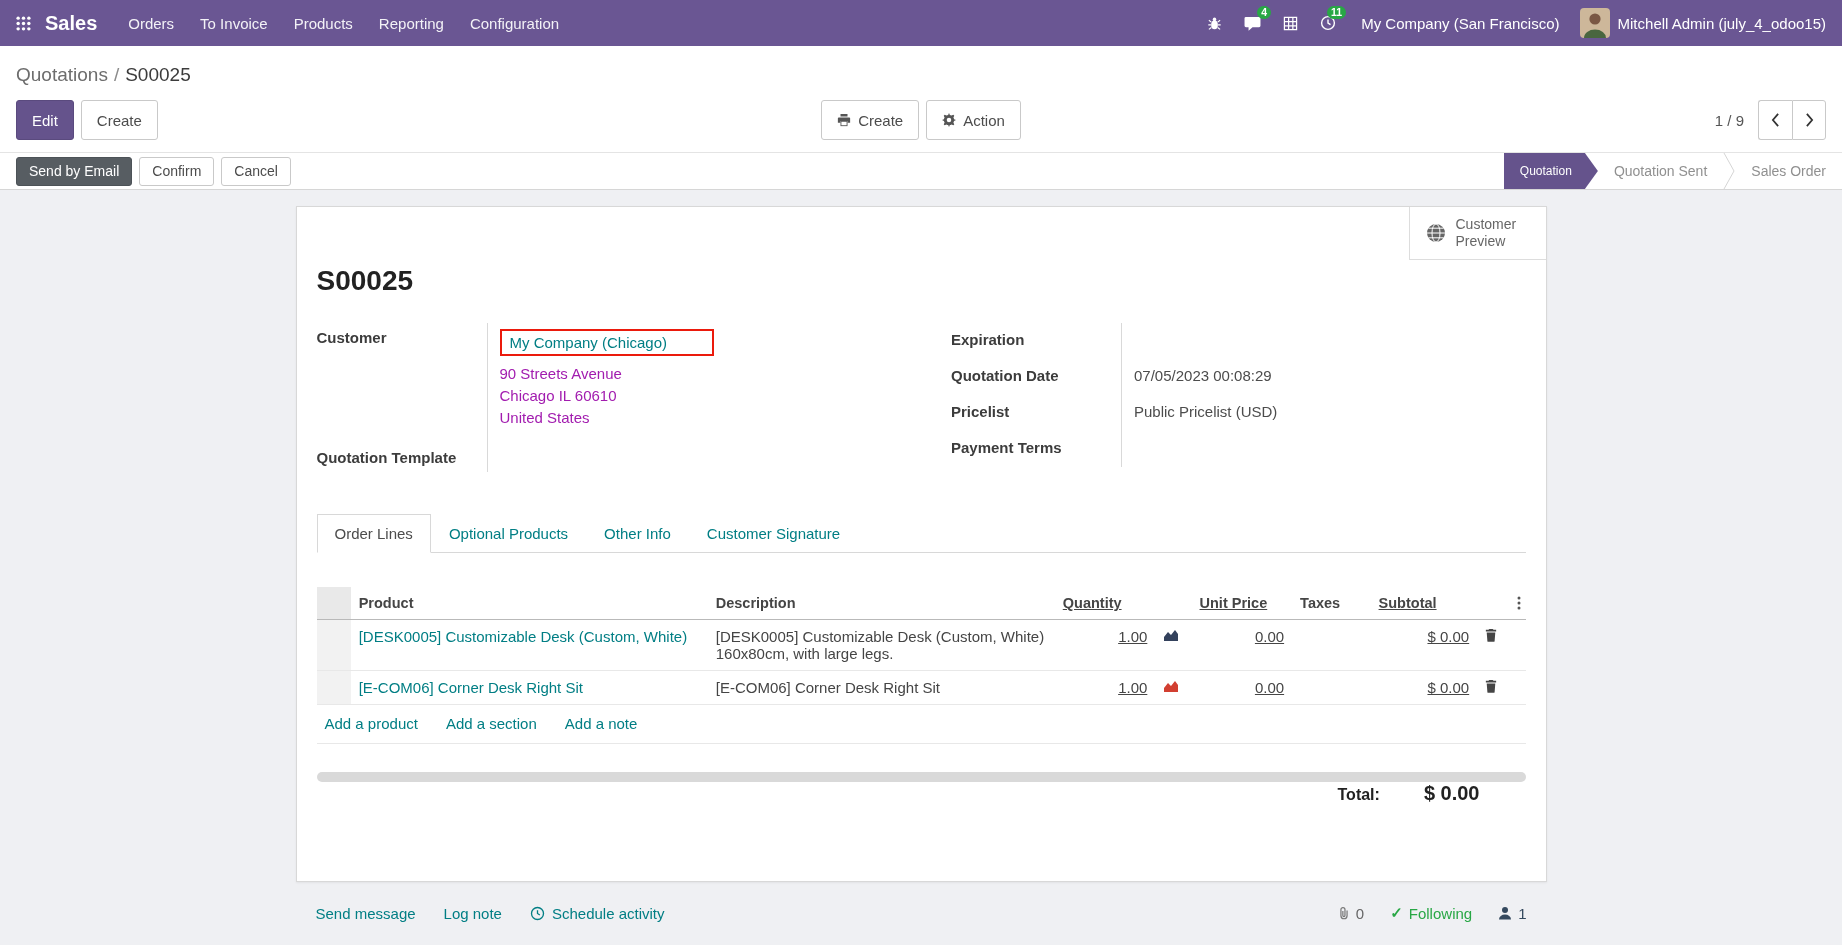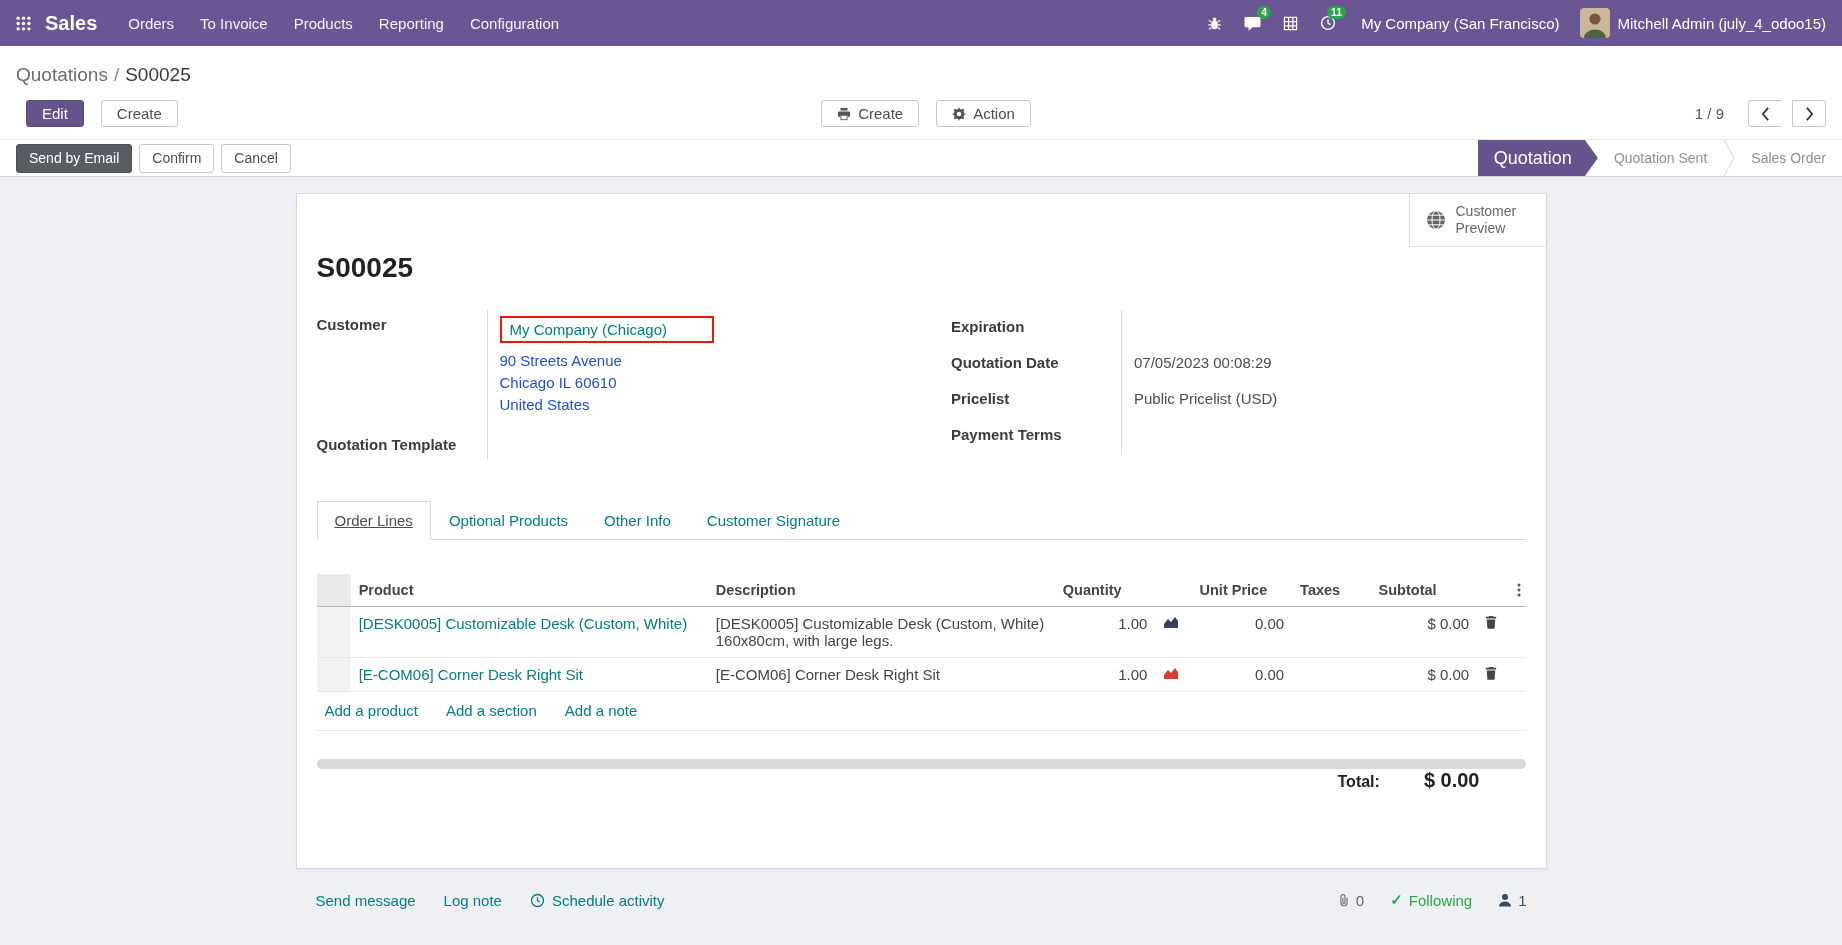--- a/index.html
+++ b/index.html
@@ -37,44 +37,44 @@
   .breadcrumb { padding: 16px 16px 2px; font-size: 19px; line-height: 26px; }
   .breadcrumb a { color: #6d6d6d; }
   .breadcrumb .sep { color: #8a8a8a; padding: 0 6px; }
   .breadcrumb .current { color: #3c3c3c; }
   .cp-row { display: flex; align-items: center; padding: 10px 16px 12px; position: relative; }
   .cp-left { display: flex; gap: 7px; }
   .cp-center { position: absolute; left: 0; right: 0; display: flex; justify-content: center; gap: 7px; pointer-events: none; }
   .cp-center .btn { pointer-events: auto; }
   .cp-right { margin-left: auto; display: flex; align-items: center; gap: 14px; }
   .btn {
-    height: 27px; padding: 0 15px; font-size: 15px; border-radius: 3px;
+    height: 40px; padding: 0 15px; font-size: 15px; border-radius: 3px;
     border: 1px solid #c9c9c9; background: #fff; color: #4c4c4c; cursor: pointer;
-    display: inline-flex; align-items: center; gap: 7px; font-family: inherit; margin-left: 10px;
+    display: inline-flex; align-items: center; gap: 7px; font-family: inherit;
   }
   .btn-primary { background: #65538c; border-color: #5a4a7e; color: #fff; }
   .pager-value { font-size: 15px; color: #555; cursor: pointer; }
   .pager-btns { display: flex; }
   .pager-btns .btn { width: 34px; padding: 0; justify-content: center; border-radius: 0; }
   .pager-btns .btn:first-child { border-radius: 3px 0 0 3px; border-right: none; }
   .pager-btns .btn:last-child { border-radius: 0 3px 3px 0; }
 
   
   .statusbar {
     background: #fff; border-top: 1px solid #e4e4e4; border-bottom: 1px solid #d6d6d6;
     height: 38px; display: flex; align-items: center; justify-content: space-between;
     padding-left: 16px;
   }
   .sb-left { display: flex; gap: 7px; }
   .sb-btn { height: 29px; padding: 0 12px; font-size: 14px; border-radius: 3px; border: 1px solid #c9c9c9; background: #fff; color: #4c4c4c; cursor: pointer; font-family: inherit; }
   .sb-btn-dark { background: #575d62; border-color: #4c5257; color: #fff; }
   .sb-states { display: flex; align-items: stretch; height: 36px; }
   .sb-arrow {
     display: flex; align-items: center; color: #fff; background: #65538c;
-    padding: 0 26px 0 16px; font-size: 18px; cursor: pointer;
+    padding: 0 26px 0 16px; font-size: 12px; cursor: pointer;
     clip-path: polygon(0 0, calc(100% - 13px) 0, 100% 50%, calc(100% - 13px) 100%, 0 100%);
   }
   .sb-state { display: flex; align-items: center; color: #909090; padding: 0 16px; font-size: 14px; cursor: pointer; }
   .sb-chev { display: flex; align-items: center; color: #d5d5d5; }
 
   
   .content { padding-bottom: 24px; }
   .sheet {
     width: 1251px; min-height: 676px; margin: 16px auto 0; background: #fff;
     border: 1px solid #d8d8d8; box-shadow: 0 1px 2px rgba(0,0,0,.06);
@@ -91,34 +91,34 @@
 
   .groups { display: grid; grid-template-columns: 1fr 1fr; column-gap: 60px; margin-top: 26px; }
   .group { display: grid; grid-template-columns: 170px 1fr; align-content: start; }
   .g-label { font-weight: bold; color: #3c3c3c; padding: 6px 10px 6px 0; }
   .g-value { border-left: 1px solid #d9d9d9; padding: 6px 0 6px 12px; color: #4c4c4c; min-height: 33px; }
   .rg .g-label, .rg .g-value { height: 36px; padding-top: 8px; }
   .customer-box {
     display: inline-block; border: 2px solid #eb1a0c; padding: 3px 8px; min-width: 214px;
   }
   .customer-box a { color: #017e84; }
-  .address { margin-top: 7px; line-height: 22px; color: #1d4ed8; }
+  .address { margin-top: 7px; line-height: 22px; color: #a21caf; }
   .tmpl-label { padding-top: 14px; }
 
   
   .notebook { margin-top: 42px; }
   .tabs { display: flex; border-bottom: 1px solid #d8d8d8; }
   .tab { padding: 10px 17px; color: #017e84; cursor: pointer; border: 1px solid transparent; margin-bottom: -1px; font-size: 15px; }
-  .tab.active { background: #fff; color: #4c4c4c; border-color: #d8d8d8 #d8d8d8 #fff; text-decoration: underline; }
+  .tab.active { background: #fff; color: #4c4c4c; border-color: #d8d8d8 #d8d8d8 #fff; }
 
   table.olines { width: 100%; border-collapse: collapse; table-layout: fixed; margin-top: 34px; }
   table.olines th { font-weight: bold; color: #454545; text-align: left; padding: 8px 8px; border-bottom: 1px solid #b9b9b9; font-size: 14.5px; }
   table.olines td { padding: 8px 8px; vertical-align: top; color: #454545; }
   table.olines tbody tr { border-bottom: 1px solid #e8e8e8; }
-  th.num, td.num { text-align: right; }
+  th.num, td.num { text-align: right; text-decoration: underline; }
   th.c-handle { background: #e9e9e9; }
   td.c-handle { background: #f2f2f2; cursor: grab; }
   td.c-product a { color: #017e84; }
   td.c-forecast { text-align: center; cursor: pointer; }
   td.c-trash { text-align: center; color: #5f5f5f; cursor: pointer; }
   th.c-opts { text-align: center; color: #555; cursor: pointer; }
   .add-links { display: flex; gap: 28px; padding: 10px 8px 11px; border-bottom: 1px solid #e8e8e8; }
   .add-links a { color: #017e84; }
   .hscroll-bar { height: 10px; background: #d9d9d9; border-radius: 5px; margin-top: 28px; cursor: pointer; }
   .total-row { display: flex; justify-content: flex-end; align-items: baseline; gap: 44px; padding-right: 46px; }

